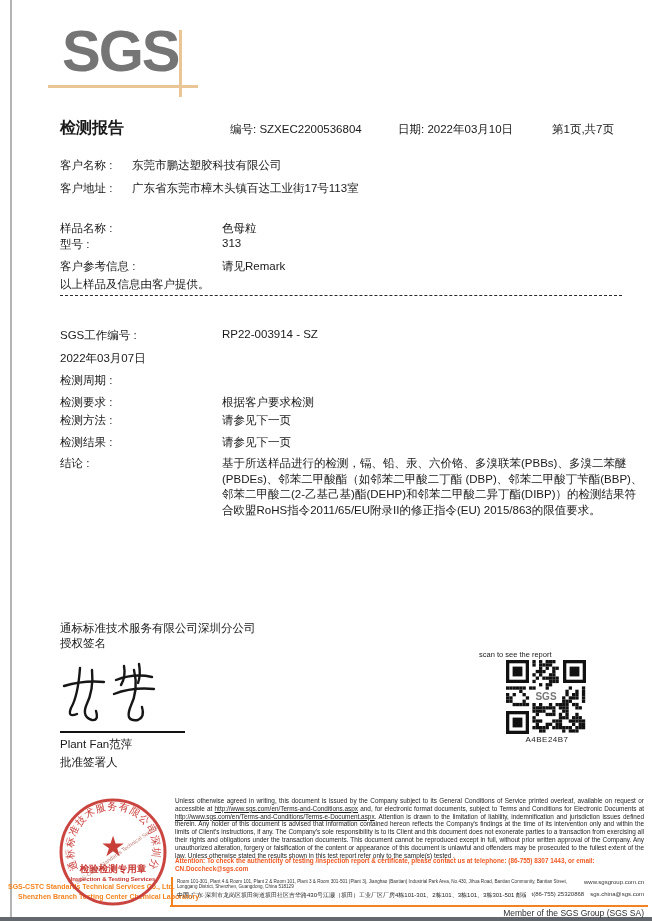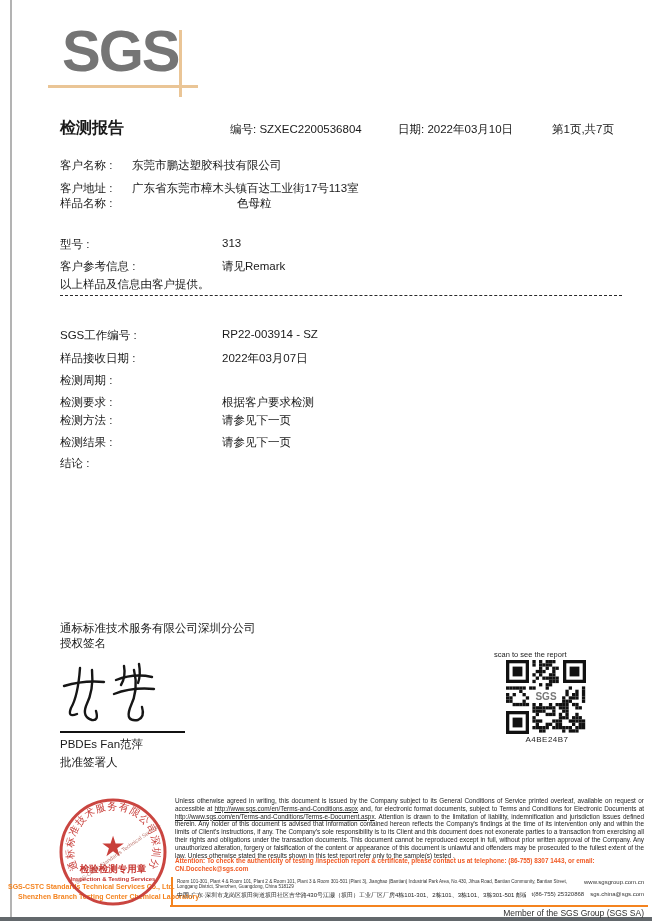--- a/index.html
+++ b/index.html
@@ -34,21 +34,21 @@
 
   
   .sig-company { left:60px; top:621px; font-size:11.5px; }
   .sig-auth { left:60px; top:636px; font-size:11.5px; }
   .sig-svg { left:58px; top:656px; }
   .sig-line { left:60px; top:731px; width:125px; height:2px; background:#111; }
   .sig-name { left:60px; top:737px; font-size:11.5px; }
   .sig-role { left:60px; top:755px; font-size:11.5px; }
 
   
-  .qr-caption { left:494px; top:650px; font-size:7.5px; color:#222; }
+  .qr-caption { left:479px; top:650px; font-size:7.5px; color:#222; }
   .qr-svg { left:506px; top:660px; }
   .qr-code-text { left:507px; top:735px; width:80px; text-align:center; font-size:8px; letter-spacing:.5px; color:#222; }
 
   
   .disclaimer { left:175px; top:797px; width:469px; font-size:6.4px; line-height:7.8px; text-align:justify; color:#1c1c1c; }
   .u { text-decoration:underline; }
   .attention { left:175px; top:857px; width:469px; font-size:6.4px; line-height:7.8px; font-weight:bold; color:#f15a24; }
   .attn-email { text-decoration:none; }
   .company-l1 { left:8px; top:883px; font-size:7px; font-weight:bold; color:#f4831f; white-space:nowrap; }
   .company-l2 { left:18px; top:893px; font-size:7px; font-weight:bold; color:#f4831f; white-space:nowrap; }
@@ -88,79 +88,79 @@
   <div class="abs hdr-item" style="left:552px;">第1页,共7页</div>
 
   <div class="row" style="top:158px;">
     <span class="lbl-narrow">客户名称 :</span>
     <span>东莞市鹏达塑胶科技有限公司</span>
   </div>
   <div class="row" style="top:181px;">
     <span class="lbl-narrow">客户地址 :</span>
     <span>广东省东莞市樟木头镇百达工业街17号113室</span>
   </div>
-  <div class="row" style="top:196px;gap:15px;">
+  <div class="row" style="top:221px;">
     <span class="lbl-wide">样品名称 :</span>
     <span>色母粒</span>
   </div>
   <div class="row" style="top:237px;">
     <span class="lbl-wide">型号 :</span>
     <span>313</span>
   </div>
   <div class="row" style="top:259px;">
     <span class="lbl-wide">客户参考信息 :</span>
     <span>请见Remark</span>
   </div>
   <div class="row" style="top:277px;">以上样品及信息由客户提供。</div>
 
   <div class="abs dashed-sep"></div>
 
   <div class="row" style="top:328px;">
     <span class="lbl-wide">SGS工作编号 :</span>
     <span>RP22-003914 - SZ</span>
   </div>
   <div class="row" style="top:351px;">
-    <span class="lbl-wide">样品接收日期 :</span>
     <span>2022年03月07日</span>
   </div>
   <div class="row" style="top:373px;gap:31px;">
     <span class="lbl-wide">检测周期 :</span>
   </div>
   <div class="row" style="top:395px;">
     <span class="lbl-wide">检测要求 :</span>
     <span>根据客户要求检测</span>
   </div>
   <div class="row" style="top:413px;">
     <span class="lbl-wide">检测方法 :</span>
     <span>请参见下一页</span>
   </div>
   <div class="row" style="top:435px;">
     <span class="lbl-wide">检测结果 :</span>
     <span>请参见下一页</span>
   </div>
   <div class="conclusion-row">
     <span class="lbl-wide">结论 :</span>
+    <span class="conclusion-text">基于所送样品进行的检测，镉、铅、汞、六价铬、多溴联苯(PBBs)、多溴二苯醚(PBDEs)、邻苯二甲酸酯（如邻苯二甲酸二丁酯 (DBP)、邻苯二甲酸丁苄酯(BBP)、邻苯二甲酸二(2-乙基己基)酯(DEHP)和邻苯二甲酸二异丁酯(DIBP)）的检测结果符合欧盟RoHS指令2011/65/EU附录II的修正指令(EU) 2015/863的限值要求。</span>
   </div>
 
   <div class="abs sig-company">通标标准技术服务有限公司深圳分公司</div>
   <div class="abs sig-auth">授权签名</div>
   <svg class="abs sig-svg" width="125" height="75" viewBox="0 0 125 75">
     <g fill="none" stroke="#161616" stroke-width="2.4" stroke-linecap="round">
       <path d="M6,30 Q26,24 46,26"></path>
       <path d="M22,12 Q20,40 13,52 Q9,62 19,58"></path>
       <path d="M34,14 Q36,34 28,50 Q24,61 34,64 Q41,65 38,55"></path>
       <path d="M58,24 Q76,17 94,21"></path>
       <path d="M66,10 Q68,21 63,29"></path>
       <path d="M81,8 Q83,19 80,27"></path>
       <path d="M56,38 Q74,31 96,33"></path>
       <path d="M76,14 Q81,34 72,52 Q67,66 80,64 Q87,61 84,51"></path>
     </g>
   </svg>
   <div class="abs sig-line"></div>
-  <div class="abs sig-name">PBDEs Fan范萍</div>
+  <div class="abs sig-name">Plant Fan范萍</div>
   <div class="abs sig-role">批准签署人</div>
 
   <div class="abs qr-caption">scan to see the report</div>
   <svg class="abs qr-svg" width="80" height="74" viewBox="0 0 80 74">
     <rect x="0" y="0" width="80" height="74" fill="#ffffff"></rect>
     <g id="qr-modules">
         <rect x="26.4" y="0.0" width="3.3" height="3.3" fill="#111"></rect>
         <rect x="33.0" y="0.0" width="3.3" height="3.3" fill="#111"></rect>
         <rect x="39.6" y="0.0" width="3.3" height="3.3" fill="#111"></rect>
         <rect x="42.9" y="0.0" width="3.3" height="3.3" fill="#111"></rect>

